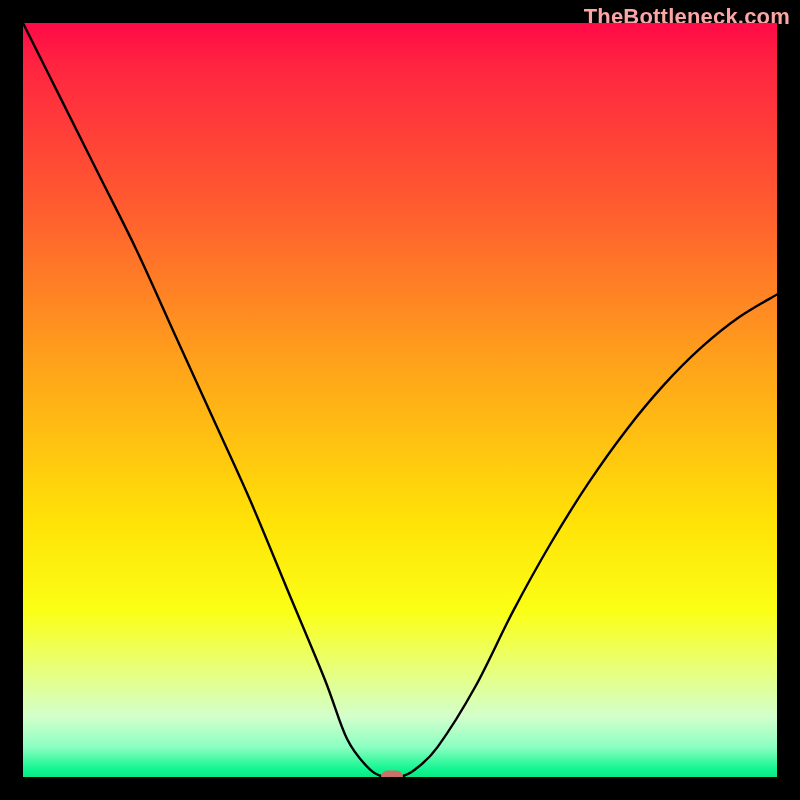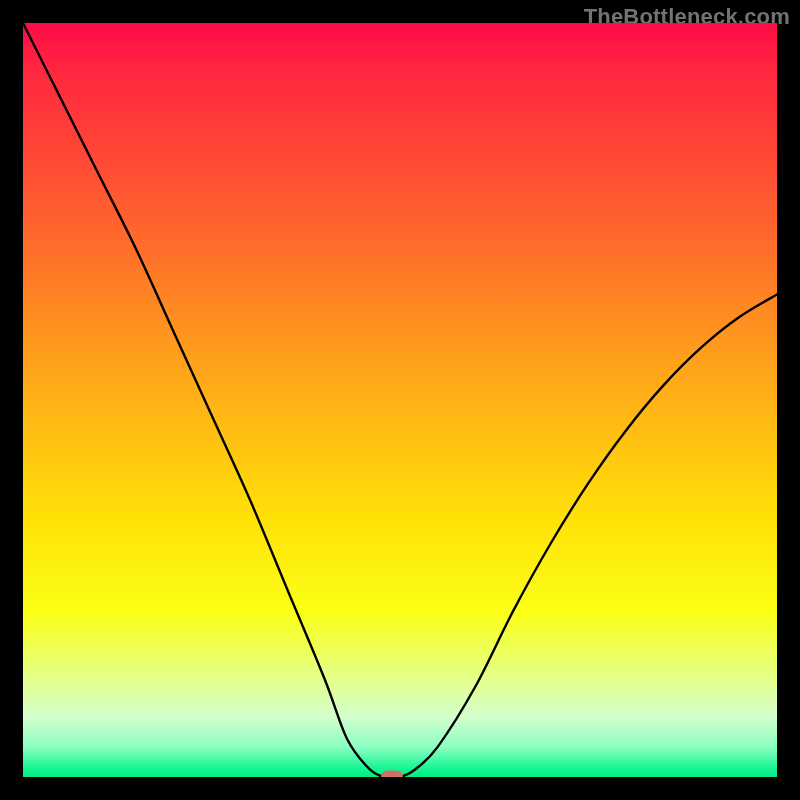--- a/index.html
+++ b/index.html
@@ -42,21 +42,21 @@
       #09e884 100%
     );
   }
   .watermark {
     position: absolute;
     top: 4px;
     right: 10px;
     font-family: Arial, Helvetica, sans-serif;
     font-size: 22px;
     font-weight: 600;
-    color: #737373;
+    color: #fca5a5;
     letter-spacing: 0.2px;
     user-select: none;
   }
   svg.curve {
     position: absolute;
     left: 0; top: 0;
     width: 754px;
     height: 754px;
   }
   .marker {

